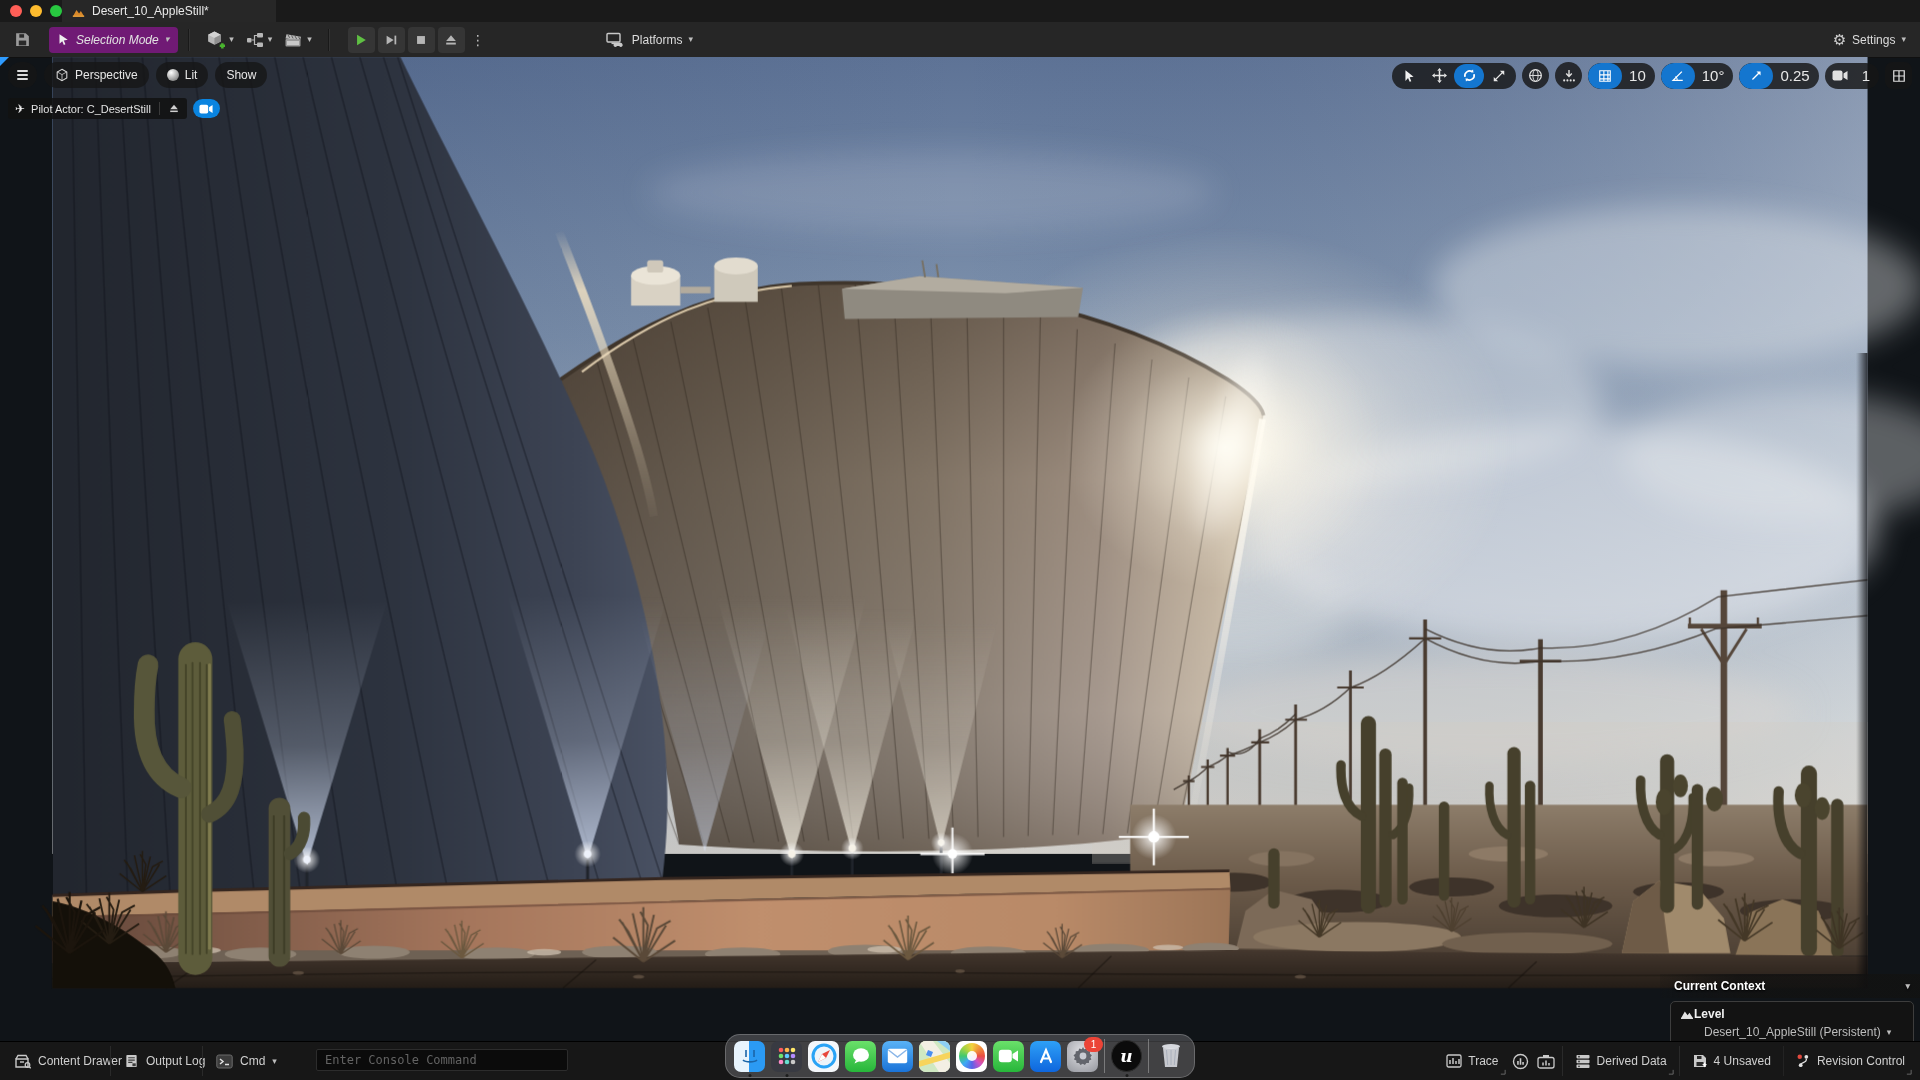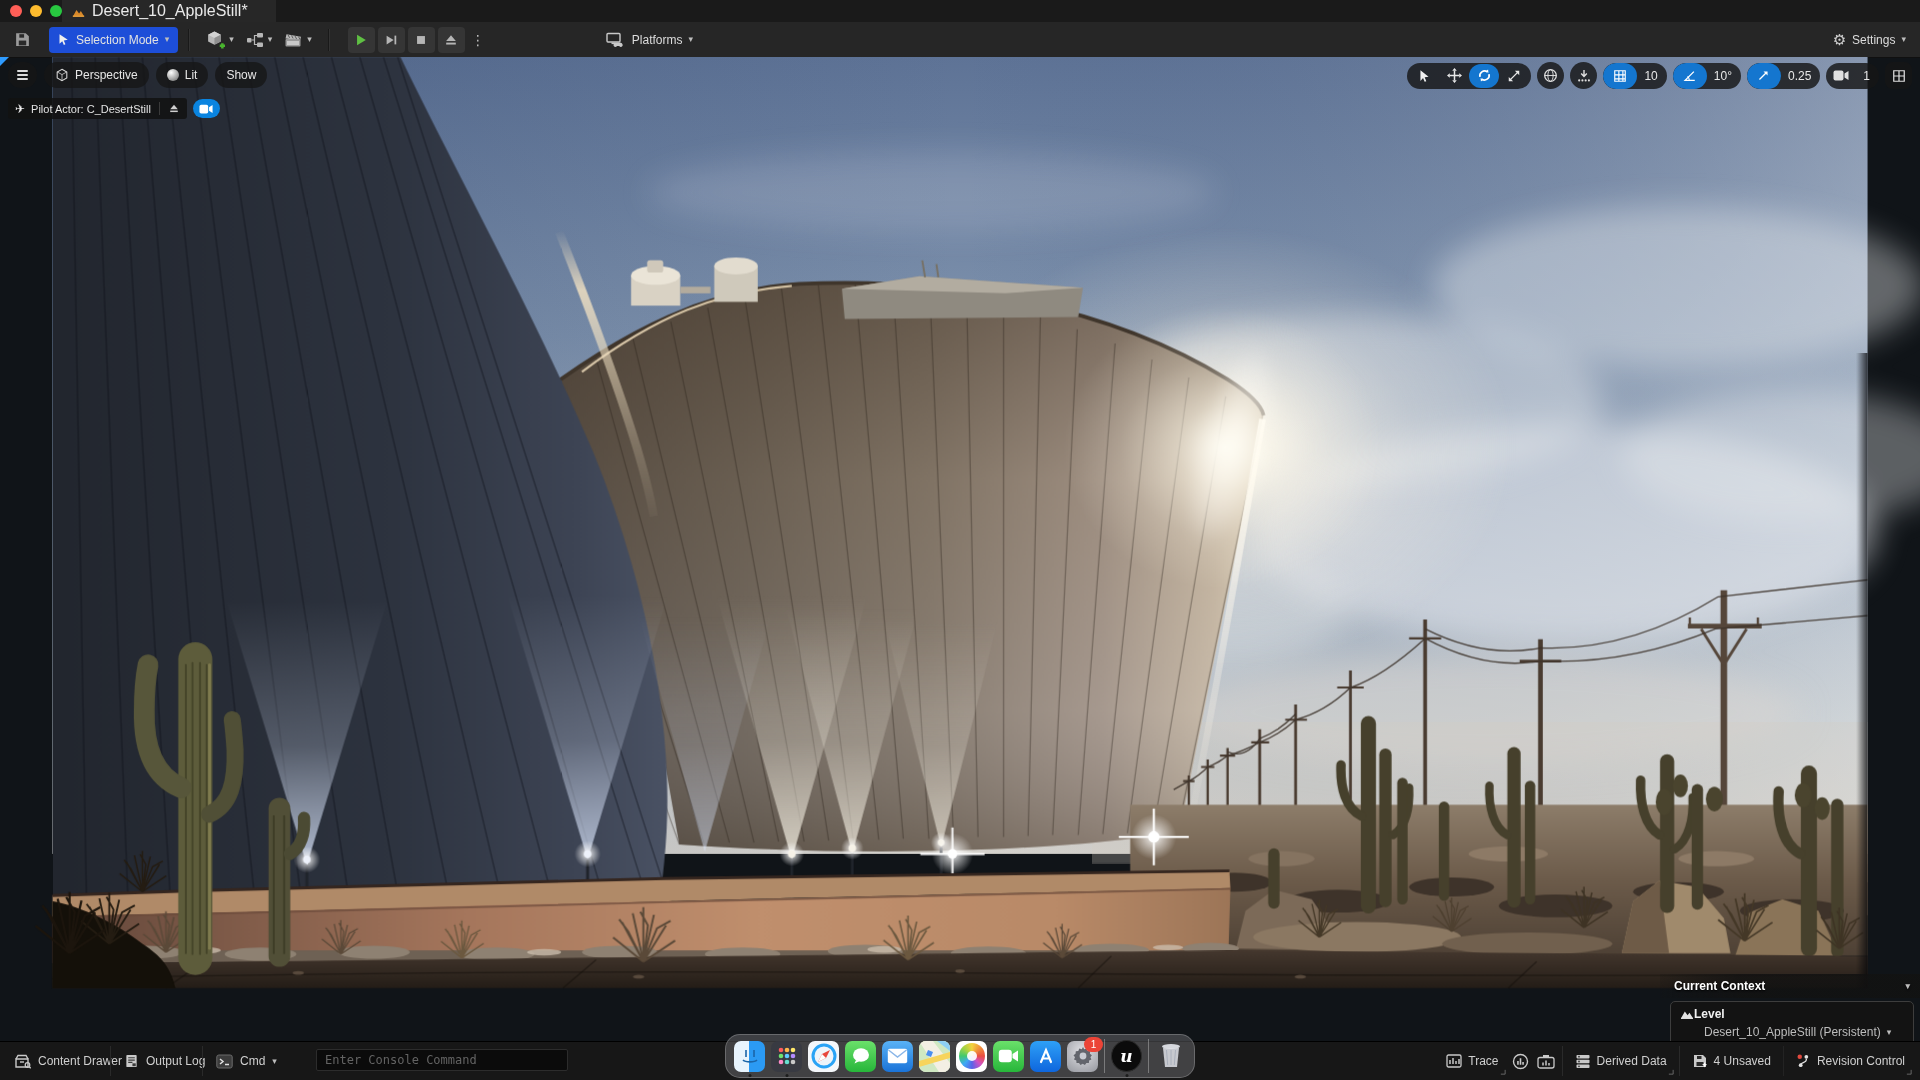--- a/index.html
+++ b/index.html
@@ -2,26 +2,26 @@
 <html><head>
 <meta charset="utf-8">
 <style>
   html,body{margin:0;padding:0;background:#000;font-family:"Liberation Sans",sans-serif;}
   #screen{position:relative;width:1920px;height:1080px;overflow:hidden;background:#101418;-webkit-font-smoothing:antialiased;}
   
   .titlebar{position:absolute;top:0;left:0;right:0;height:22px;background:#1a1a1a;border-bottom:1px solid #0a0a0a;}
   .lights{position:absolute;left:10px;top:5px;display:flex;gap:8px;}
   .light{width:12px;height:12px;border-radius:50%;}
   .tab{position:absolute;left:62px;top:0;height:22px;min-width:190px;background:#272727;display:flex;align-items:center;gap:7px;padding:0 14px 0 10px;}
-  .tab-title{font-size:16px;color:#e9e9e9;white-space:nowrap;}
+  .tab-title{font-size:12px;color:#e9e9e9;white-space:nowrap;}
   
   .toolbar{position:absolute;top:22px;left:0;right:0;height:35px;background:#262626;border-bottom:1px solid #101010;display:flex;align-items:center;color:#c9c9c9;}
   .tb-sep{width:1px;height:22px;background:#191919;border-right:1px solid #333;margin:0 10px;}
   .tb-btn{display:flex;align-items:center;gap:4px;padding:0 6px;height:28px;}
-  .pill-btn{display:flex;align-items:center;gap:6px;background:#1d4ed8;border-radius:4px;height:26px;padding:0 9px;margin-left:12px;color:#e2e2e2;font-size:12px;}
+  .pill-btn{display:flex;align-items:center;gap:6px;background:#701a75;border-radius:4px;height:26px;padding:0 9px;margin-left:12px;color:#e2e2e2;font-size:12px;font-style:italic;}
   .chev{font-size:9px;color:#bdbdbd;line-height:1;}
   .play-group{display:flex;align-items:center;gap:3px;margin-left:8px;}
   .play-tile{width:27px;height:26px;border-radius:4px;background:#353535;display:flex;align-items:center;justify-content:center;}
   .label-btn{display:flex;align-items:center;gap:6px;font-size:12px;color:#dcdcdc;padding:0 8px;height:28px;}
   .settings-btn{position:absolute;right:14px;top:0;height:35px;display:flex;align-items:center;gap:6px;font-size:12px;color:#dcdcdc;}
   .gear-glyph{font-size:15px;color:#cfcfcf;}
   
   .vp{position:absolute;top:57px;left:0;width:1920px;height:985px;overflow:hidden;}
   .vp svg.scene{position:absolute;top:0;left:0;}
   .focus-corner{position:absolute;top:0;left:0;width:0;height:0;border-top:9px solid #2e9bff;border-right:9px solid transparent;}
@@ -34,21 +34,21 @@
   .pilot-pill{height:21px;background:rgba(18,18,18,.85);border-radius:3px;display:flex;align-items:center;gap:6px;padding:0 7px;color:#e3e3e3;font-size:11px;}
   .pilot-sep{width:1px;height:13px;background:#3a3a3a;margin:0 2px;}
   .cam-btn{height:19px;width:27px;border-radius:10px;background:#0a84e0;display:flex;align-items:center;justify-content:center;}
   .vp-right{position:absolute;top:5px;right:8px;display:flex;gap:6px;align-items:center;}
   .tool-group{height:26px;border-radius:13px;background:rgba(22,22,22,.82);display:flex;align-items:center;padding:0 2px;}
   .tool-cell{width:30px;height:24px;border-radius:12px;display:flex;align-items:center;justify-content:center;}
   .tool-cell.active{background:#1476cf;}
   .circ{width:27px;height:27px;border-radius:50%;background:rgba(22,22,22,.82);display:flex;align-items:center;justify-content:center;}
   .snap-pill{height:26px;border-radius:13px;background:rgba(22,22,22,.82);display:flex;align-items:center;overflow:hidden;}
   .snap-ico{height:26px;min-width:30px;padding:0 2px;background:#1476cf;display:flex;align-items:center;justify-content:center;border-radius:13px;}
-  .snap-val{padding:0 9px 0 7px;font-size:12px;color:#e8e8e8;}
+  .snap-val{padding:0 9px 0 7px;font-size:15px;color:#e8e8e8;}
   
   .ctx{position:absolute;right:0;top:905px;width:260px;}
   .ctx-head{height:24px;background:linear-gradient(to right,rgba(20,20,20,.15),rgba(18,18,18,.8) 30%);display:flex;align-items:center;padding:0 10px 0 14px;color:#fff;font-size:12px;font-weight:bold;text-shadow:0 1px 2px #000;margin-top:12px;}
   .ctx-head .chev{margin-left:auto;}
   .ctx-body{margin:3px 6px 0 10px;background:rgba(20,20,20,.92);border:1px solid #3d3d3d;border-radius:5px;padding:5px 9px 7px;}
   .ctx-level{display:flex;align-items:center;gap:0;color:#f0f0f0;font-size:12px;font-weight:bold;}
   .ctx-val{margin:4px 0 0 24px;display:flex;align-items:center;gap:6px;color:#bdbdbd;font-size:12px;white-space:nowrap;}
   
   .sb{position:absolute;bottom:0;left:0;right:0;height:38px;background:#171717;border-top:1px solid #000;color:#cfcfcf;font-size:12px;}
   .sb-item{position:absolute;top:0;height:38px;display:flex;align-items:center;gap:7px;padding:0 8px;}

